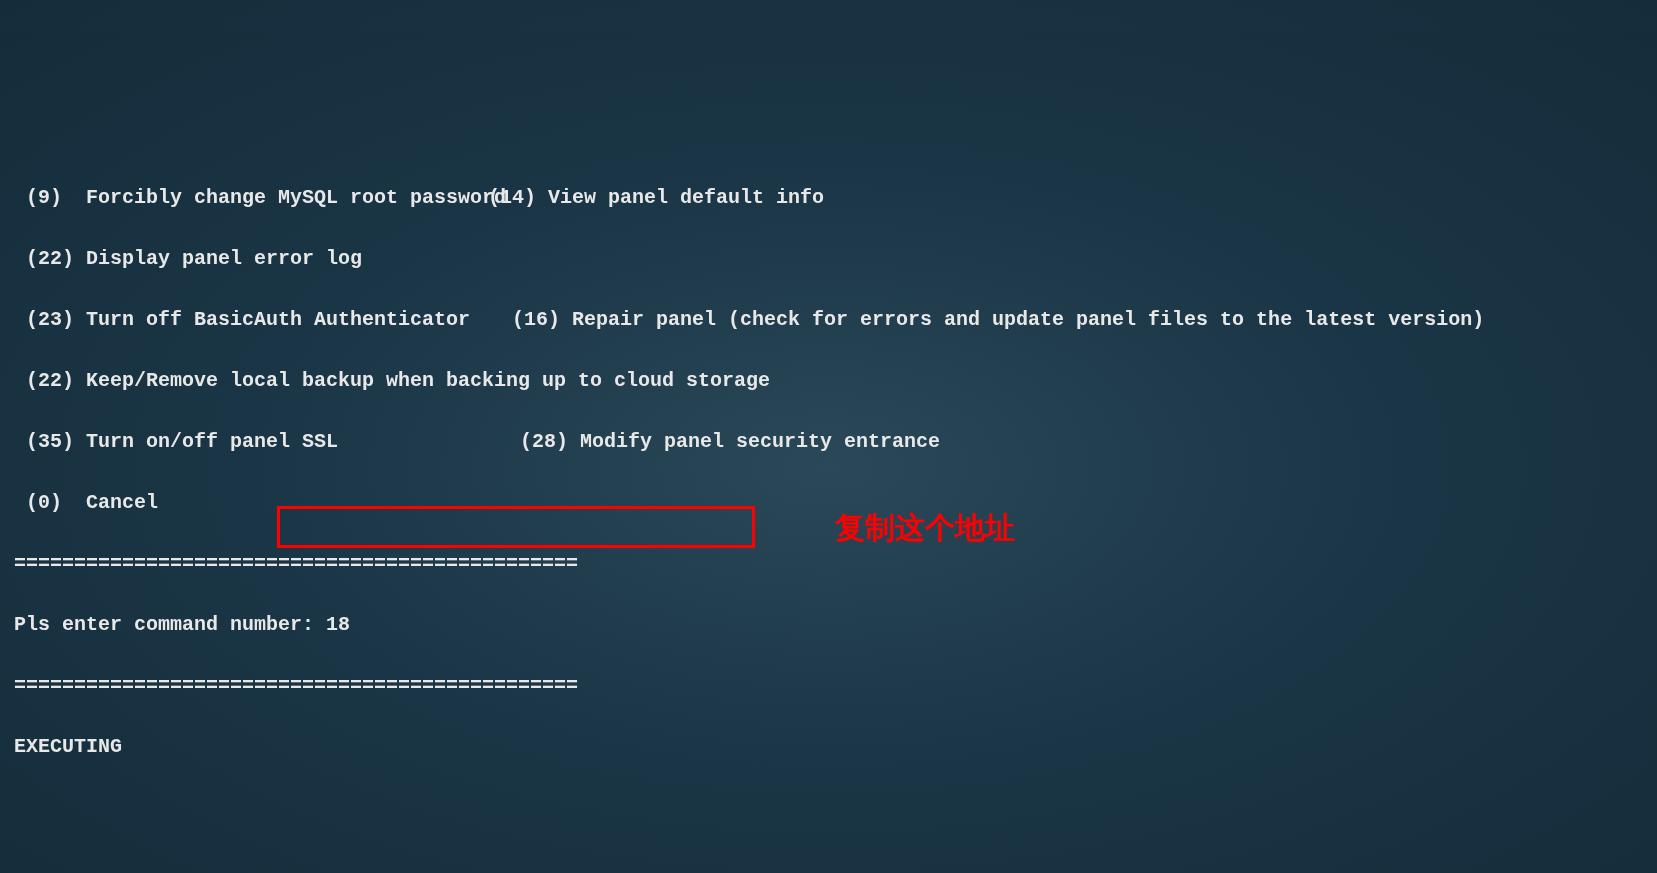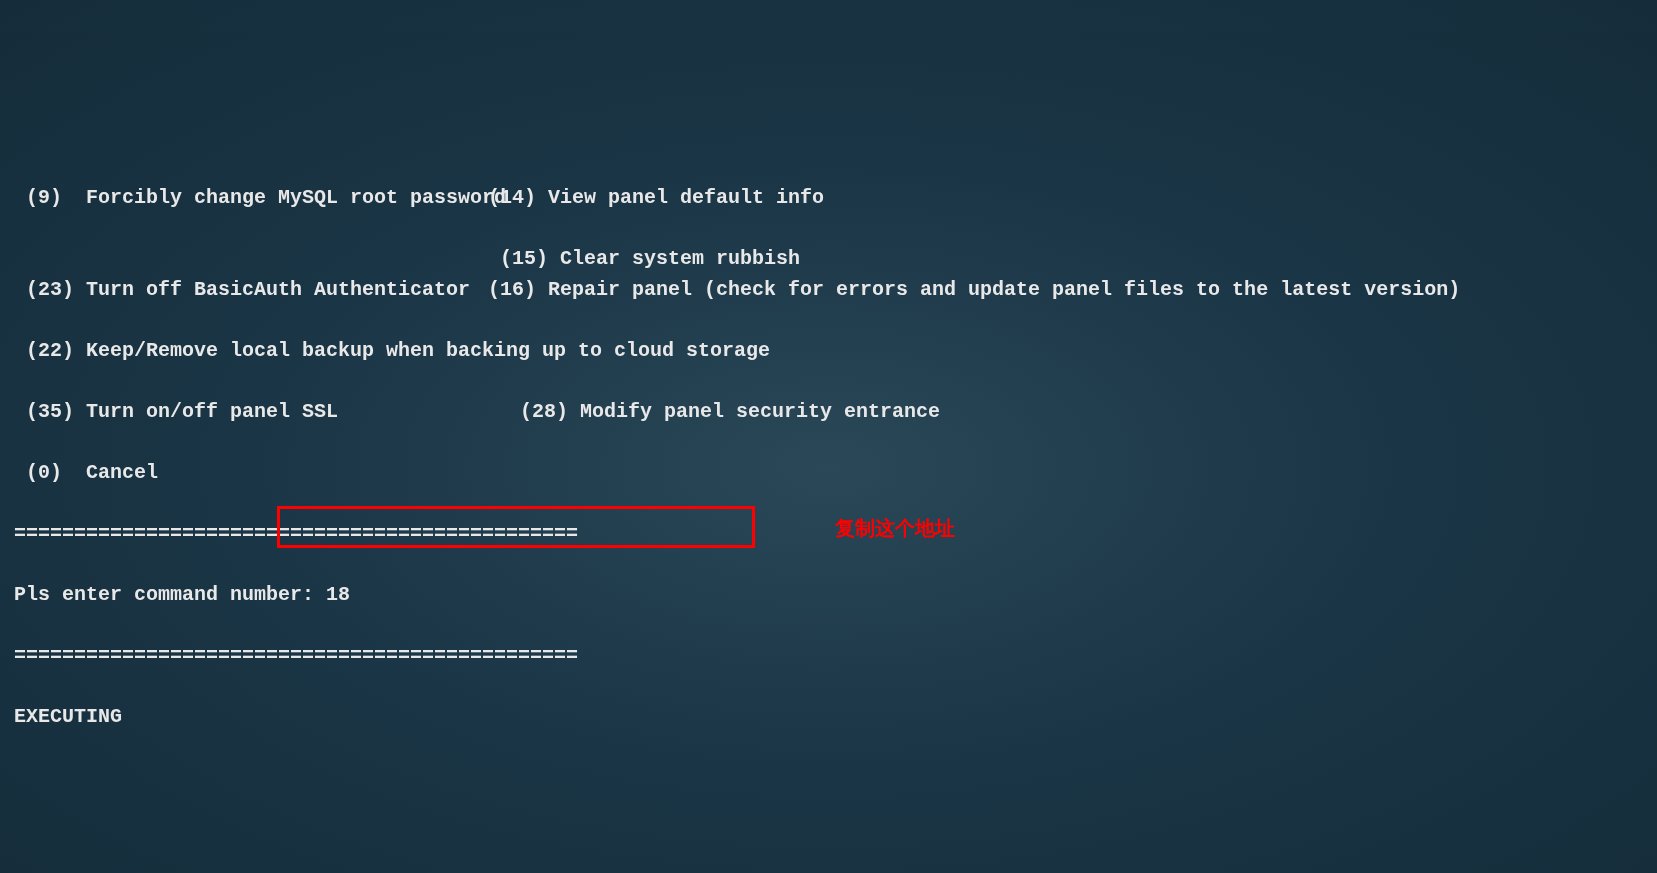--- a/index.html
+++ b/index.html
@@ -23,34 +23,34 @@
   .redbox {
     position: absolute;
     border: 3px solid #ff0000;
     box-sizing: border-box;
     pointer-events: none;
   }
   .redtext {
     position: absolute;
     color: #ff0000;
     font-family: Liberation Serif, serif;
-    font-size: 20px;
+    font-size: 30px;
     font-weight: bold;
     white-space: nowrap;
   }
 </style>
 </head>
 <body>
 
 
 
 <div class="term">
 <div><span> (9)  Forcibly change MySQL root password</span><span style="position:absolute;left:488px">(14) View panel default info</span></div>
-<div><span style="position:absolute;left:500px">(15) Clear system rubbish</span></div>
-<div><span> (23) Turn off BasicAuth Authenticator</span><span style="position:absolute;left:488px">(16) Repair panel (check for errors and update panel files to the latest version)</span></div>
+<div><span> (22) Display panel error log</span></div>
+<div><span> (23) Turn off BasicAuth Authenticator</span><span style="position:absolute;left:512px">(16) Repair panel (check for errors and update panel files to the latest version)</span></div>
 <div><span> (22) Keep/Remove local backup when backing up to cloud storage</span></div>
 <div><span> (35) Turn on/off panel SSL</span><span style="position:absolute;left:520px">(28) Modify panel security entrance</span></div>
 <div><span> (0)  Cancel</span></div>
 <div>===============================================</div>
 <div>Pls enter command number: 18</div>
 <div>===============================================</div>
 <div>EXECUTING</div>
 
 
 

